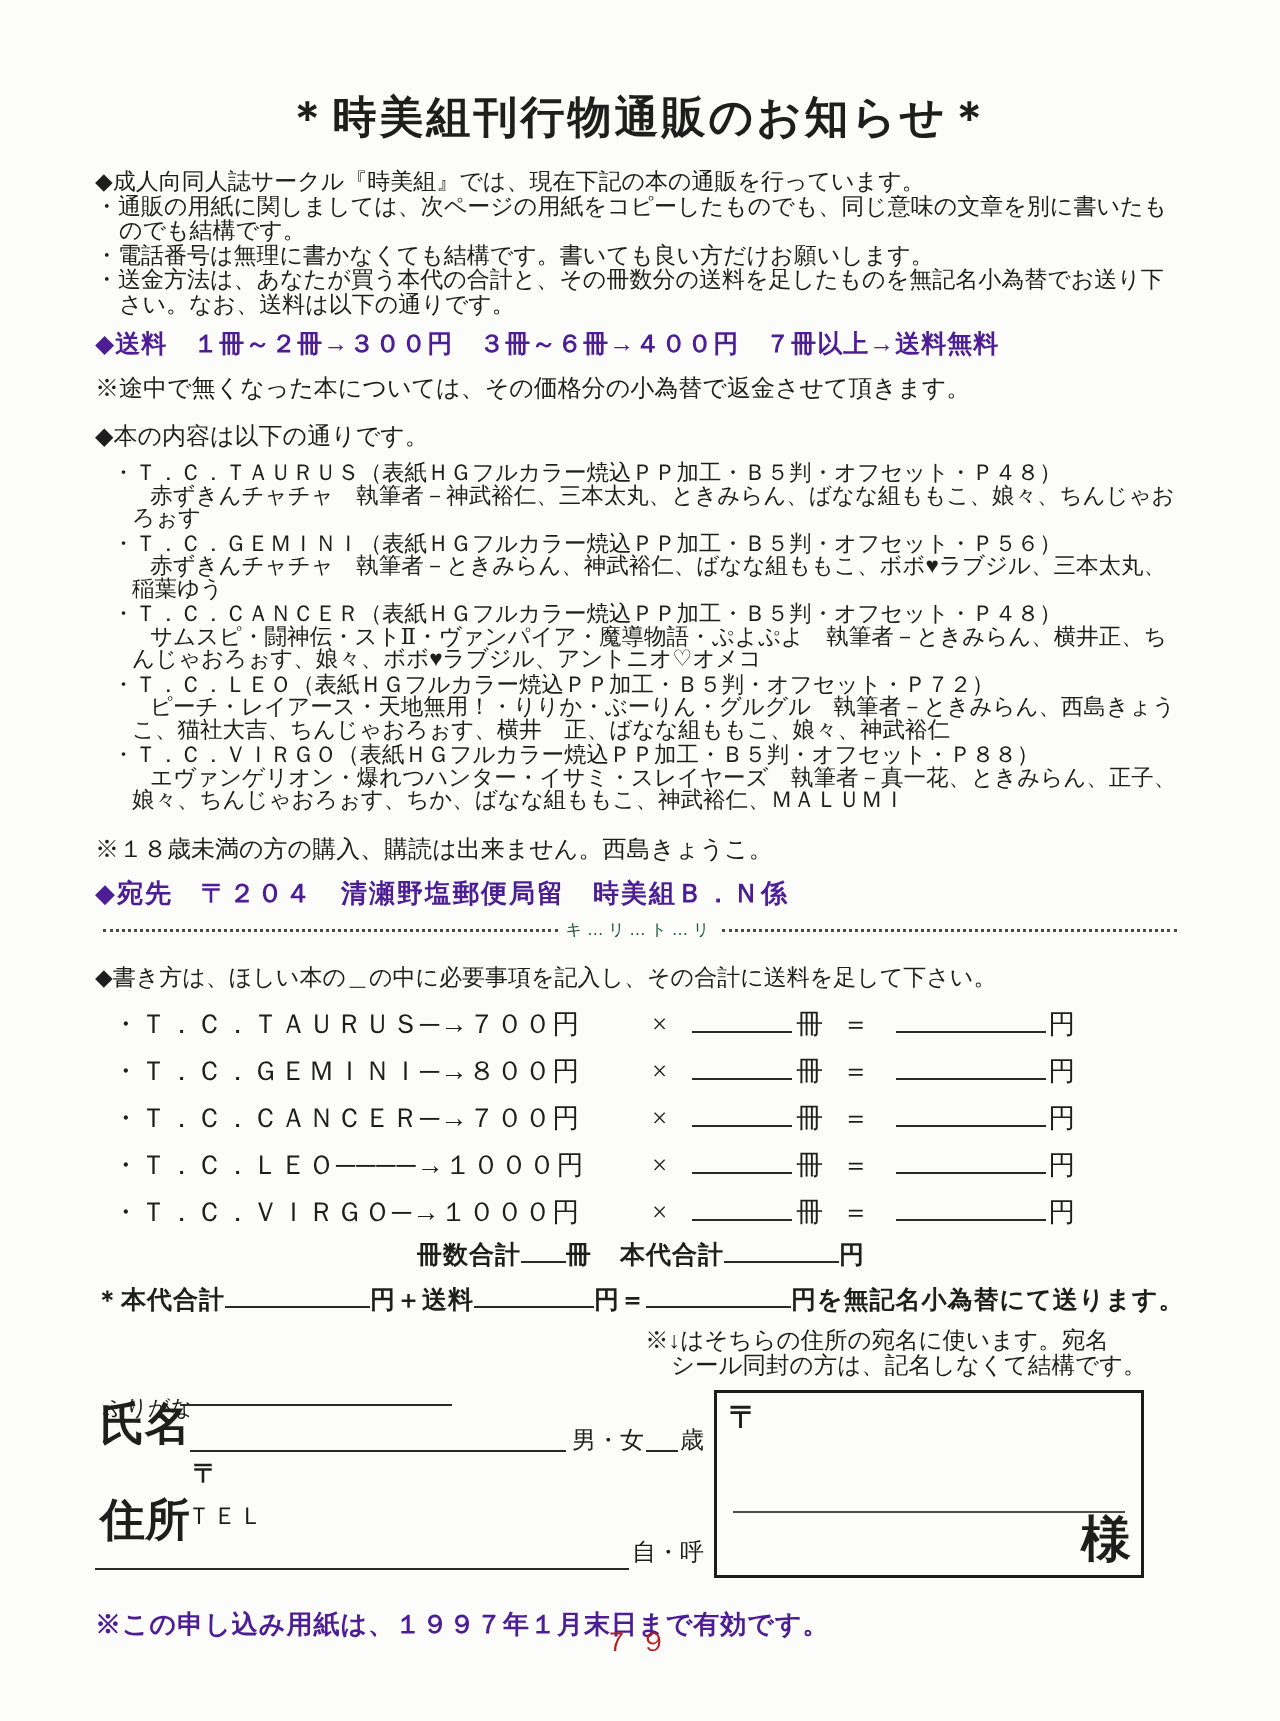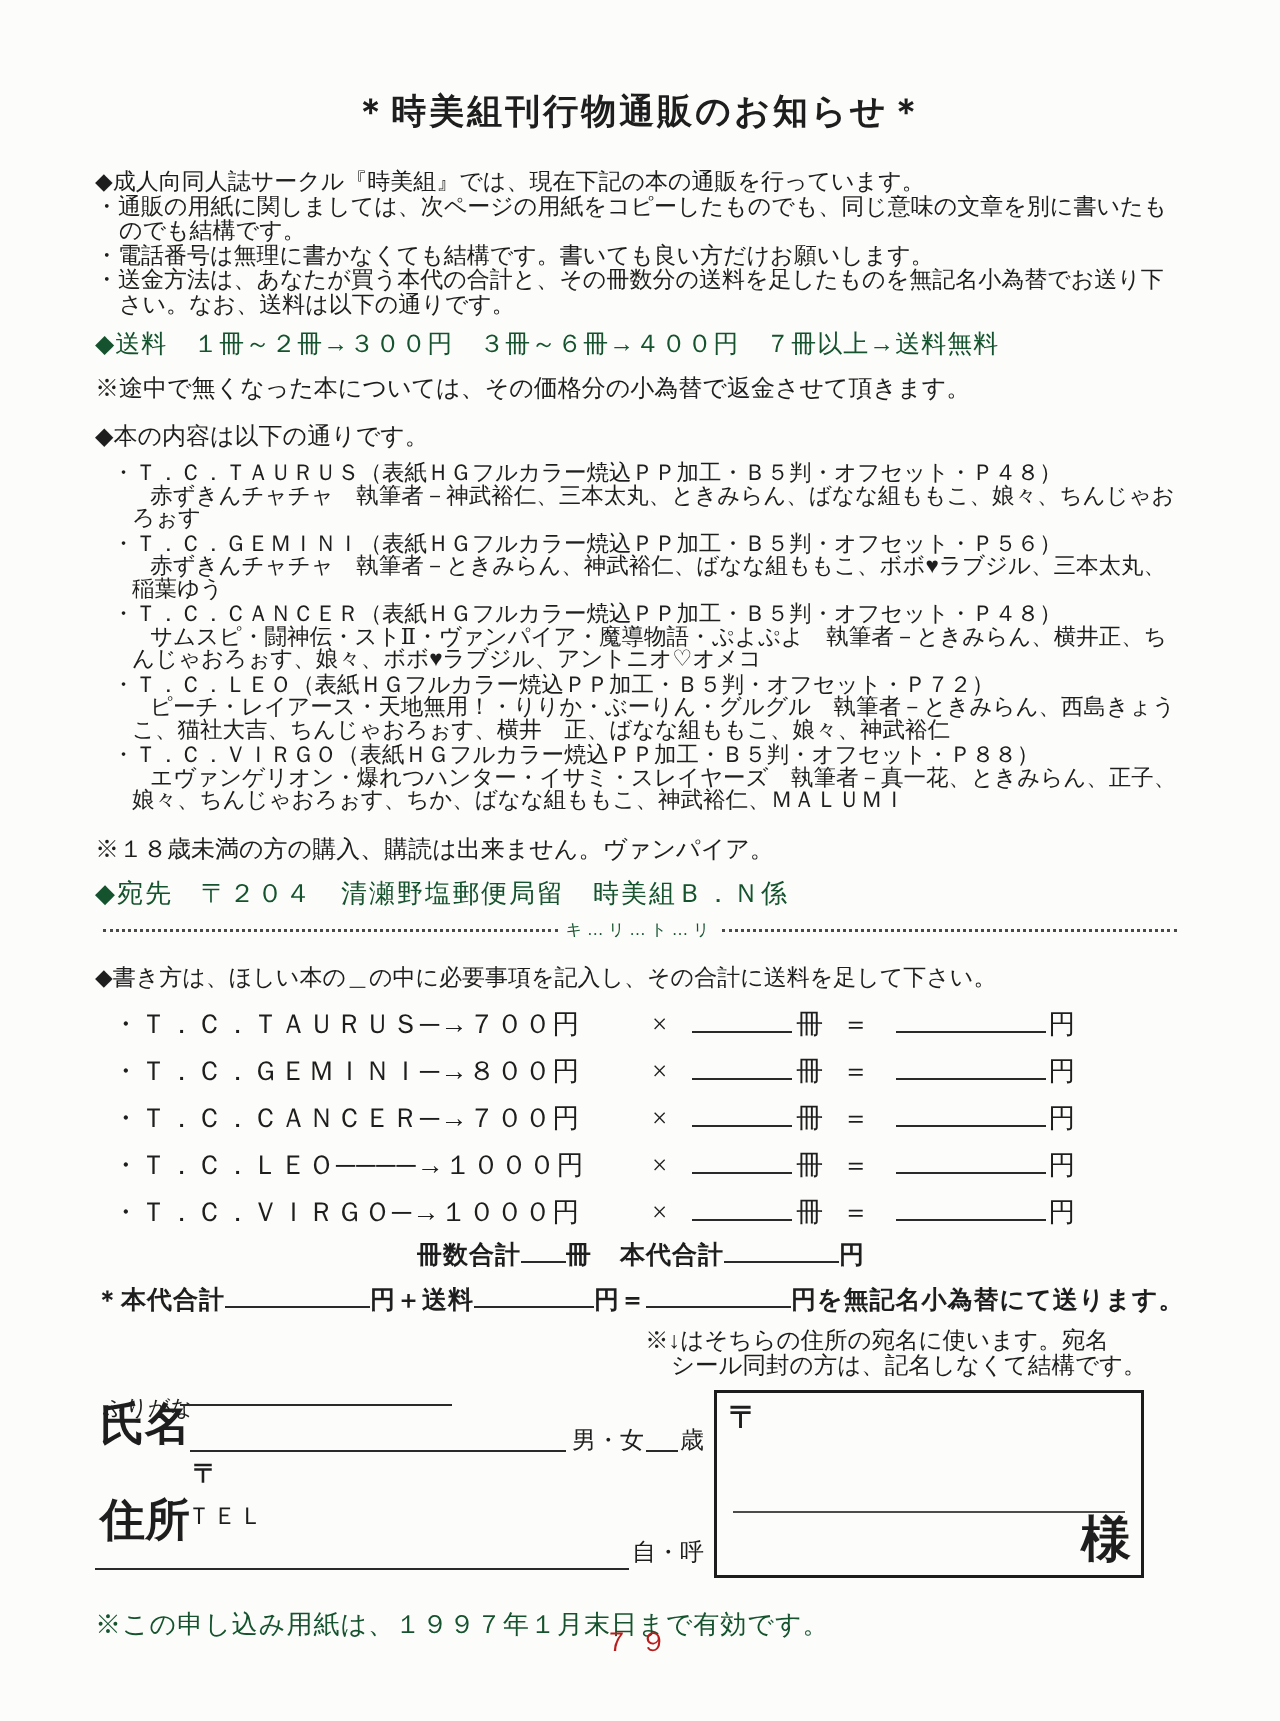--- a/index.html
+++ b/index.html
@@ -6,23 +6,23 @@
   .page{
     position:relative;
     width:1280px;height:1721px;
     margin:0 auto;
     background:#fcfcfa;
     color:#1e1e1e;
     font-family:"Liberation Serif","DejaVu Serif",serif;
     overflow:hidden;
   }
   .abs{position:absolute;}
-  .bold{font-weight:normal;color:#14532d;}
-  
-  .title{top:88px;left:0;width:100%;text-align:center;font-size:35px;font-weight:bold;letter-spacing:3px;margin:0;}
+  .bold{font-weight:bold;color:#4c1d95;}
+  
+  .title{top:88px;left:0;width:100%;text-align:center;font-size:44px;font-weight:bold;letter-spacing:3px;margin:0;}
   
   .intro{top:170px;left:95px;width:1092px;font-size:23px;line-height:24.5px;}
   .intro-line{padding-left:24px;text-indent:-24px;}
   
   .ship-heading{top:327px;left:95px;font-size:25px;letter-spacing:1px;}
   .refund{top:372px;left:95px;font-size:24px;}
   .contents-heading{top:420px;left:95px;font-size:24px;}
   
   .books{top:462px;left:112px;width:1075px;font-size:22.5px;line-height:22.5px;}
   .book{margin-bottom:3px;}
@@ -120,21 +120,21 @@
         <div class="book-title">・Ｔ．Ｃ．ＬＥＯ（表紙ＨＧフルカラー焼込ＰＰ加工・Ｂ５判・オフセット・Ｐ７２）</div>
         <div class="book-detail">ピーチ・レイアース・天地無用！・りりか・ぶーりん・グルグル　執筆者－ときみらん、西島きょうこ、猫社大吉、ちんじゃおろぉす、横井　正、ばなな組ももこ、娘々、神武裕仁</div>
       </div>
 
       <div class="book">
         <div class="book-title">・Ｔ．Ｃ．ＶＩＲＧＯ（表紙ＨＧフルカラー焼込ＰＰ加工・Ｂ５判・オフセット・Ｐ８８）</div>
         <div class="book-detail">エヴァンゲリオン・爆れつハンター・イサミ・スレイヤーズ　執筆者－真一花、ときみらん、正子、娘々、ちんじゃおろぉす、ちか、ばなな組ももこ、神武裕仁、ＭＡＬＵＭＩ</div>
       </div>
     </div>
 
-  <div class="abs age-note">※１８歳未満の方の購入、購読は出来ません。ヴァンパイア。</div>
+  <div class="abs age-note">※１８歳未満の方の購入、購読は出来ません。西島きょうこ。</div>
   <div class="abs addr-line bold">◆宛先　〒２０４　清瀬野塩郵便局留　時美組Ｂ．Ｎ係</div>
 
   <div class="abs cutline">
     <span class="dots"></span>
     <span class="cutlabel">キ…リ…ト…リ</span>
     <span class="dots"></span>
   </div>
 
   <div class="abs instruction">◆書き方は、ほしい本の＿の中に必要事項を記入し、その合計に送料を足して下さい。</div>
 

